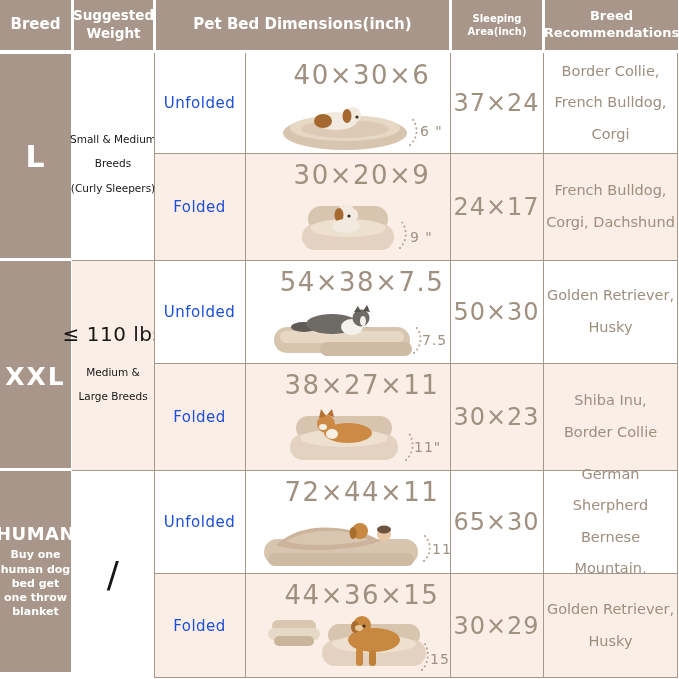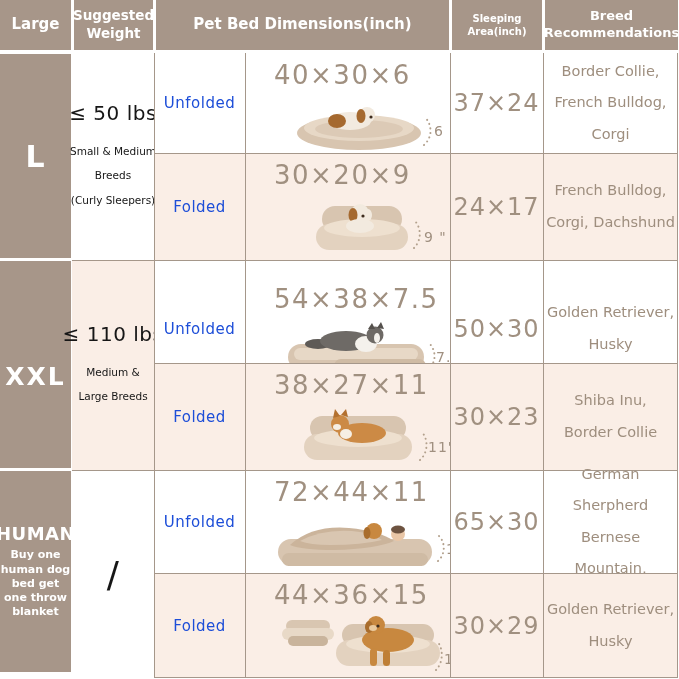--- a/index.html
+++ b/index.html
@@ -32,27 +32,27 @@
   .w-l{top:53px;height:207px;background:#ffffff;}
   .w-xxl{top:260px;height:210px;background:#faeee6;}
   .w-human{top:470px;height:208px;background:#ffffff;}
   .wmain{font-size:20px;letter-spacing:0.5px;white-space:nowrap;}
   .wnotes{margin-top:14px;font-size:10.5px;line-height:2.3;white-space:nowrap;}
   .slash{font-size:36px;font-weight:normal;}
   
   .stcell{left:154px;width:91px;display:flex;align-items:center;justify-content:center;
           font-size:15px;color:#1d4ed8;letter-spacing:0.5px;}
   
-  .dimcell{left:245px;width:205px;display:flex;flex-direction:column;
+  .dimcell{left:245px;width:205px;display:flex;flex-direction:column;align-items:center;
            padding-top:7px;padding-left:29px;}
   .dimtext{font-size:26px;color:#a09080;letter-spacing:1.5px;white-space:nowrap;}
   .dimcell svg{margin-top:auto;display:block;}
   
   .r1{top:53px;height:100px;} .r2{top:153px;height:107px;}
-  .r3{top:277px;height:103px;} .r4{top:363px;height:107px;}
+  .r3{top:260px;height:103px;} .r4{top:363px;height:107px;}
   .r5{top:470px;height:103px;} .r6{top:573px;height:105px;}
   .white{background:#ffffff;} .beige{background:#faeee6;}
   
   .slcell{left:450px;width:93px;display:flex;align-items:center;justify-content:center;
           font-size:24px;color:#a09080;letter-spacing:1px;}
   
   .brcell{left:543px;width:135px;display:flex;flex-direction:column;align-items:center;
           justify-content:center;text-align:center;font-size:14.5px;color:#9e8e7e;
           line-height:2.15;}
   
@@ -68,21 +68,21 @@
   svg text.ann{font-size:14px;fill:#a09080;letter-spacing:1px;
                font-family:"DejaVu Sans","Liberation Sans",sans-serif;}
   svg .dots{fill:none;stroke:#b3a18d;stroke-width:2;stroke-dasharray:0.1 4.5;
             stroke-linecap:round;}
 </style>
 </head>
 <body>
 
 <div class="page">
 
-  <div class="cell hdr h-size">Large</div>
+  <div class="cell hdr h-size">Breed</div>
   <div class="cell hdr h-weight">Suggested Weight</div>
   <div class="cell hdr h-dim">Pet Bed Dimensions(inch)</div>
   <div class="cell hdr h-sleep">Sleeping Area(inch)</div>
   <div class="cell hdr h-breed">Breed Recommendations</div>
 
   <div class="cell sizeblk s-l">
     <div class="sz-label-l">L</div>
   </div>
   <div class="cell sizeblk s-xxl">
     <div class="sz-label-xxl">XXL</div>
@@ -92,21 +92,20 @@
     <div class="promo">
       <div>Buy one</div>
       <div>human dog</div>
       <div>bed get</div>
       <div>one throw</div>
       <div>blanket</div>
     </div>
   </div>
 
   <div class="cell wcell w-l">
-    <div class="wmain">≤ 50 lbs</div>
     <div class="wnotes">
       <div>Small &amp; Medium</div>
       <div>Breeds</div>
       <div>(Curly Sleepers)</div>
     </div>
   </div>
   <div class="cell wcell w-xxl">
     <div class="wmain">≤ 110 lbs</div>
     <div class="wnotes">
       <div>Medium &amp;</div>

